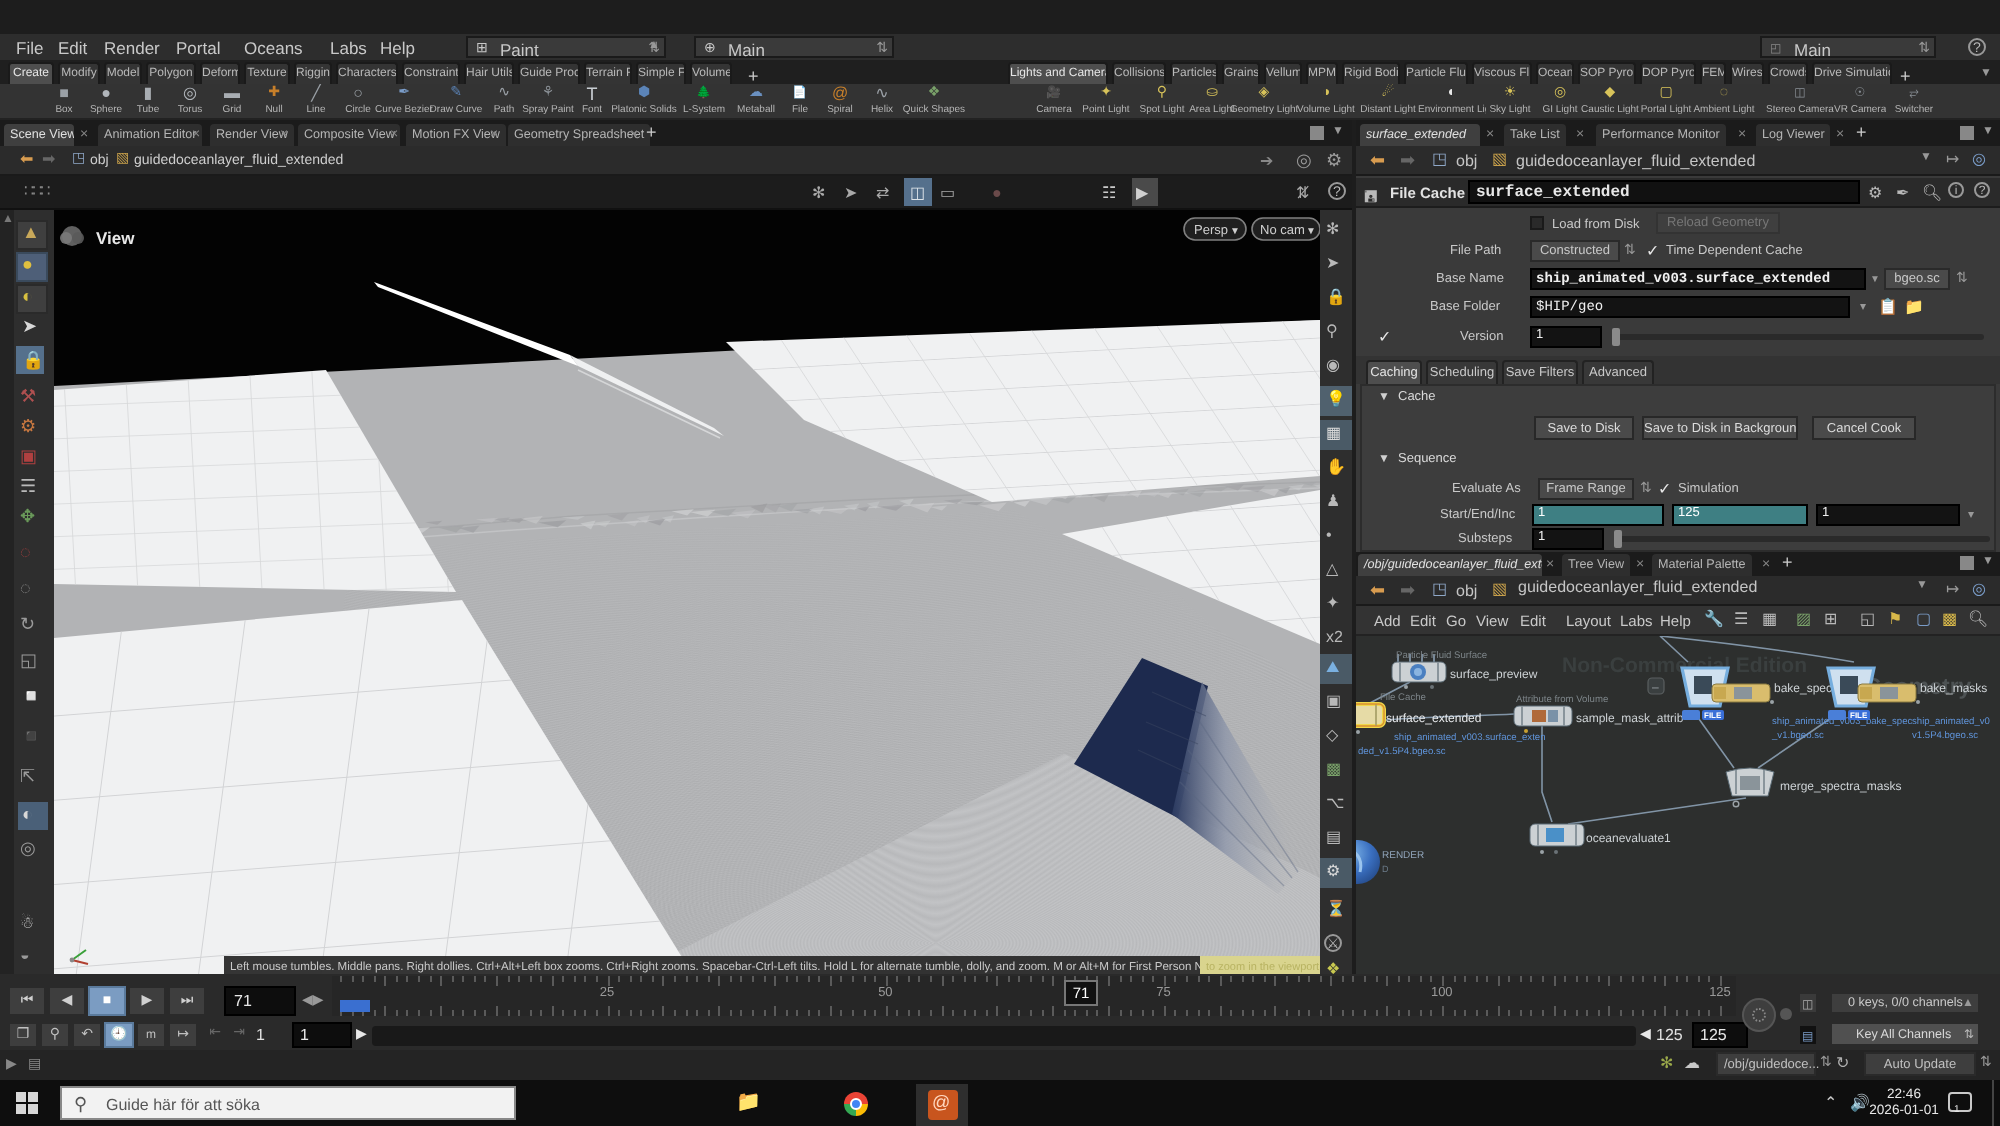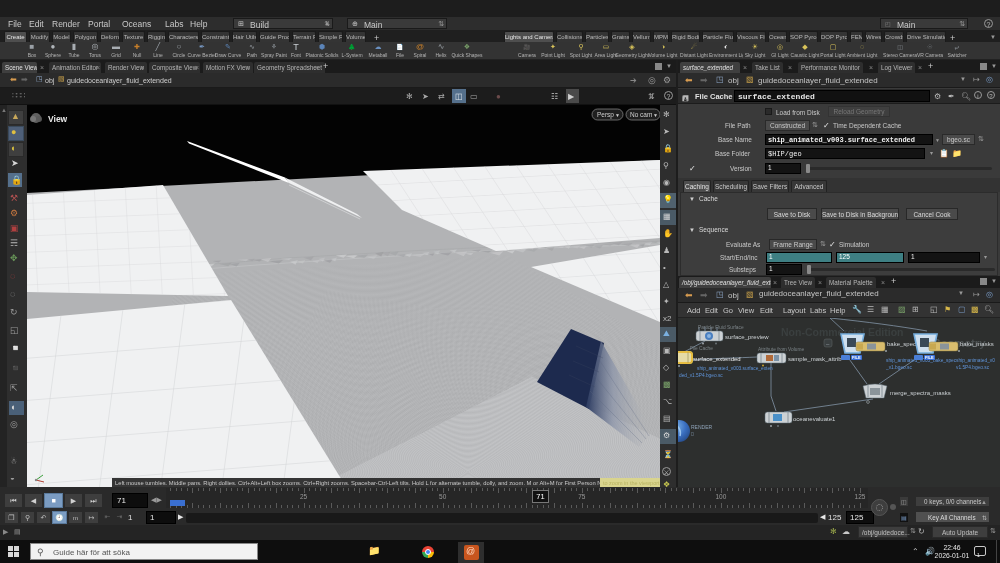--- a/index.html
+++ b/index.html
@@ -61,21 +61,21 @@
   <div id="menubar">
     <span class="m" style="left:8px;">File</span>
     <span class="m" style="left:29px;">Edit</span>
     <span class="m" style="left:52px;">Render</span>
     <span class="m" style="left:88px;">Portal</span>
     <span class="m" style="left:122px;">Oceans</span>
     <span class="m" style="left:165px;">Labs</span>
     <span class="m" style="left:190px;">Help</span>
     <div class="combo" style="left:233px;top:1px;width:100px;height:11px;">
       <span style="position:absolute;left:4px;top:1px;font-size:7px;">⊞</span>
-      <span style="position:absolute;left:16px;top:1px;">Build</span>
+      <span style="position:absolute;left:16px;top:1px;">Paint</span>
       <span style="position:absolute;right:2px;top:1px;font-size:6px;color:#999;">▲<br></span>
       <span style="position:absolute;right:2px;top:1px;font-size:7px;color:#999;">⇅</span>
     </div>
     <div class="combo" style="left:347px;top:1px;width:100px;height:11px;">
       <span style="position:absolute;left:4px;top:1px;font-size:7px;">⊕</span>
       <span style="position:absolute;left:16px;top:1px;">Main</span>
       <span style="position:absolute;right:2px;top:1px;font-size:7px;color:#999;">⇅</span>
     </div>
     <div class="combo" style="left:880px;top:1px;width:88px;height:11px;">
       <span style="position:absolute;left:4px;top:1px;font-size:6px;color:#888;">◰</span>

